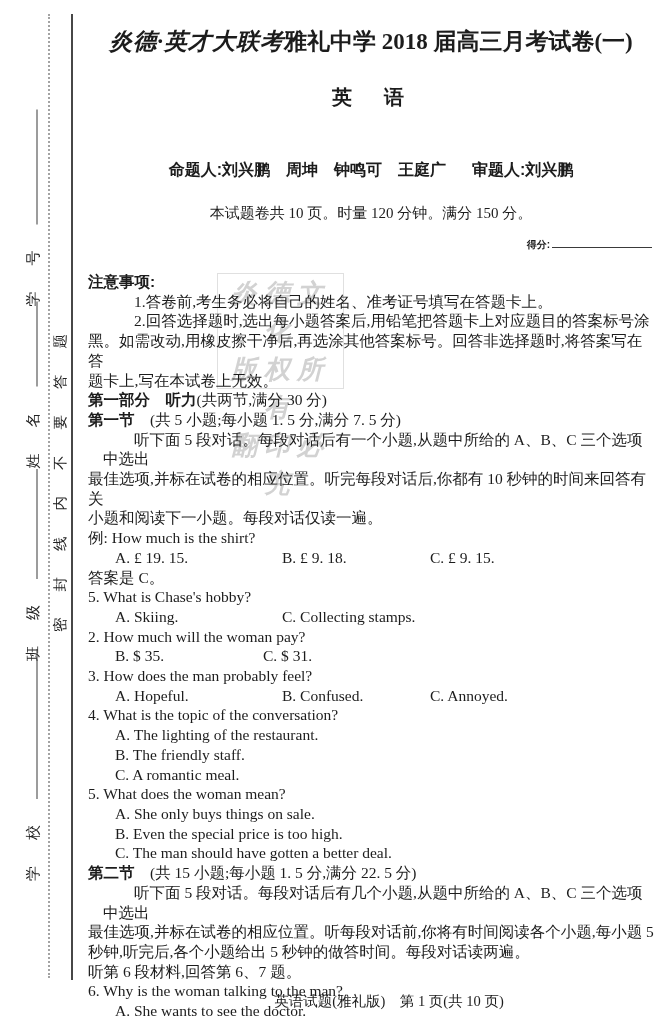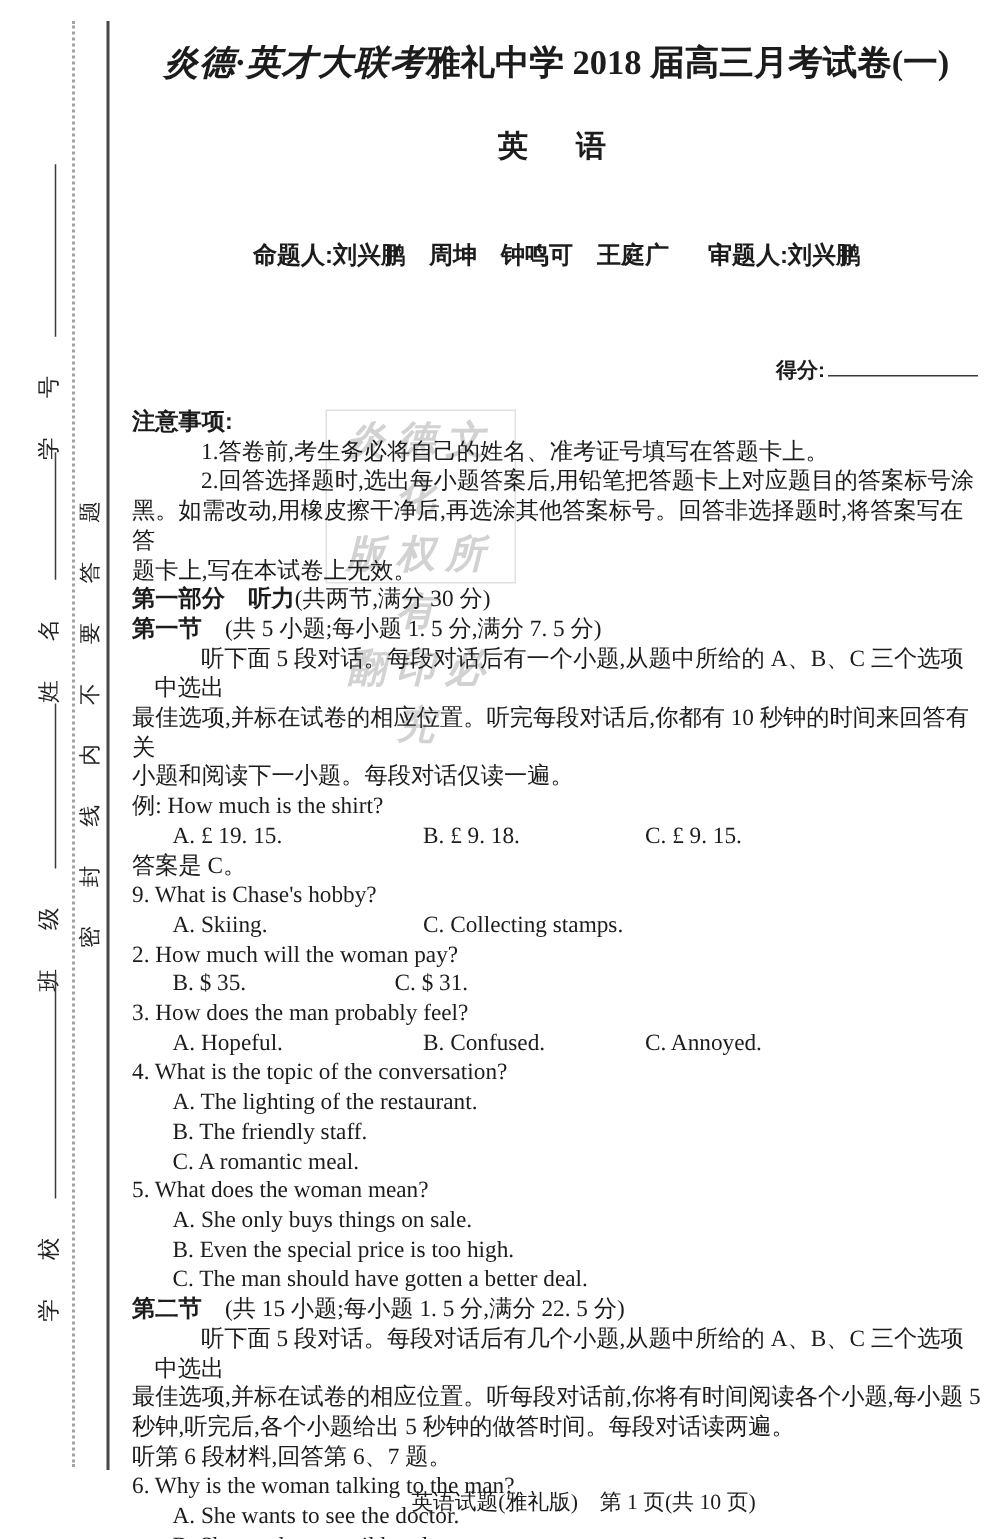--- a/index.html
+++ b/index.html
@@ -23,21 +23,21 @@
 
   
   .content{position:absolute;left:88px;top:0;width:566px;height:1026px;}
   .title{position:absolute;top:26px;width:100%;text-align:center;font-size:23px;white-space:nowrap;z-index:2;}
   .title .series{font-weight:900;font-style:italic;letter-spacing:1px;}
   .title .rest{font-weight:bold;}
   .subject{position:absolute;top:84px;width:100%;text-align:center;font-size:20px;letter-spacing:6px;z-index:2;}
   .setters{position:absolute;top:160px;width:100%;text-align:center;font-size:16px;white-space:nowrap;z-index:2;}
   .setters .reviewer{margin-left:26px;}
   .paper-info{position:absolute;top:204px;width:100%;text-align:center;font-size:15px;z-index:2;}
-  .score{position:absolute;top:238px;right:2px;font-size:14px;z-index:2;}
+  .score{position:absolute;top:238px;right:2px;font-size:10px;z-index:2;}
   .score .blank{margin-left:2px;}
 
   .watermark{position:absolute;left:129px;top:273px;width:127px;height:116px;box-sizing:border-box;
     border:1px solid #e0e0e0;text-align:center;font-size:26px;line-height:38px;letter-spacing:7px;
     color:#d2d2d2;z-index:1;padding-top:1px;font-weight:bold;font-style:italic;}
 
   .body{position:absolute;top:272px;left:0;width:100%;font-size:15.5px;line-height:19.7px;z-index:2;}
   .ind{text-indent:2em;margin-left:15px;}
   .opt-row{display:flex;padding-left:27px;}
   .oa{width:167px}.ob{width:148px}.oc{flex:1}
@@ -73,20 +73,21 @@
     <div class="title">
       <span class="series">炎德·英才大联考</span><span class="rest">雅礼中学 2018 届高三月考试卷(一)</span>
     </div>
 
     <div class="subject hei">英　语</div>
 
     <div class="setters hei">
       <span>命题人:刘兴鹏　周坤　钟鸣可　王庭广</span><span class="reviewer">审题人:刘兴鹏</span>
     </div>
 
+    <div class="paper-info">本试题卷共 10 页。时量 120 分钟。满分 150 分。</div>
 
     <div class="score">
       <span class="hei">得分:</span><span class="blank w100"></span>
     </div>
 
     <div class="watermark">
       <div>炎德文化</div>
       <div>版权所有</div>
       <div>翻印必究</div>
     </div>
@@ -110,21 +111,21 @@
       <div>小题和阅读下一小题。每段对话仅读一遍。</div>
 
       <div>例: How much is the shirt?</div>
       <div class="opt-row">
         <span class="oa">A.  £ 19. 15.</span>
           <span class="ob">B.  £ 9. 18.</span>
           <span class="oc">C.  £ 9. 15.</span>
       </div>
       <div>答案是 C。</div>
 
-      <div>9. What is Chase's hobby?</div>
+      <div>5. What is Chase's hobby?</div>
       <div class="opt-row">
         <span class="oa">A.  Skiing.</span>
           <span class="oc">C.  Collecting stamps.</span>
       </div>
 
       <div>2. How much will the woman pay?</div>
       <div class="opt-row">
           <span class="ob">B.  $ 35.</span>
           <span class="oc">C.  $ 31.</span>
       </div>

